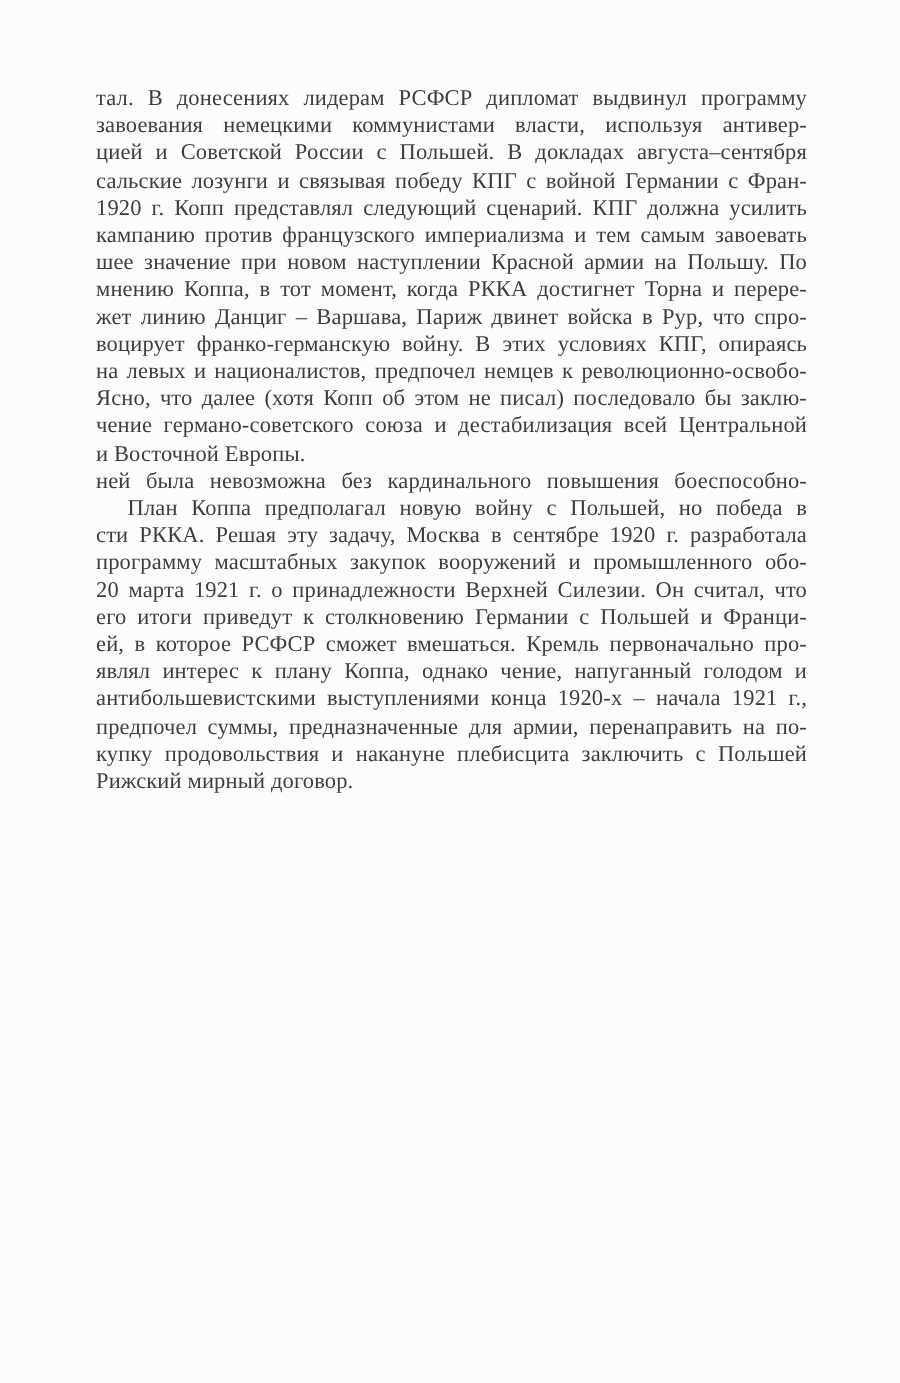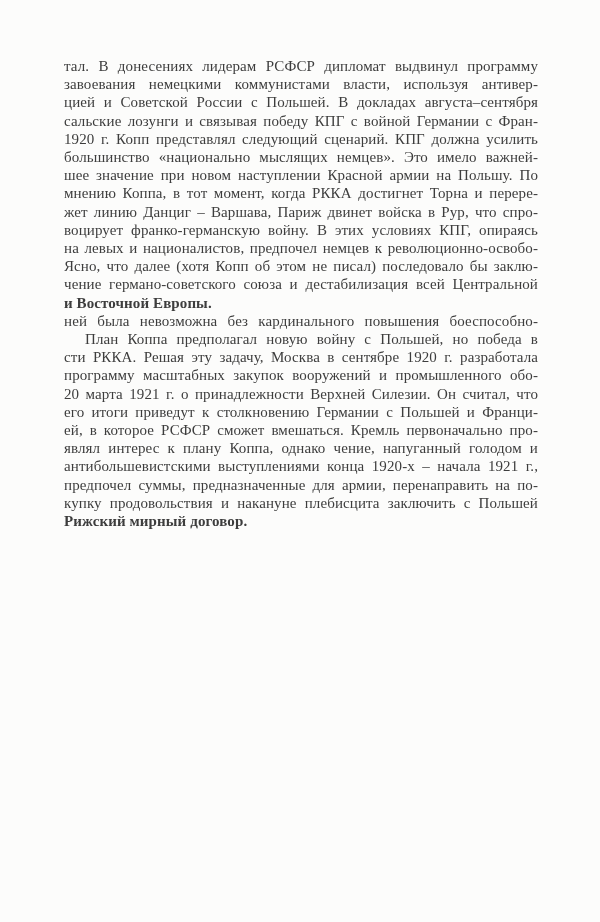--- a/index.html
+++ b/index.html
@@ -27,38 +27,37 @@
   .paragraph {
     margin: 0;
     padding: 0;
   }
   .line {
     text-align: justify;
     text-align-last: justify;
   }
   .line.last {
     text-align-last: left;
-    font-weight: bold;
   }
   .line.indent {
     text-indent: 21px;
   }
 </style>
 </head>
 <body>
 
 <div class="page">
   <div class="page-text">
       <div class="paragraph">
         <div class="line">тал. В донесениях лидерам РСФСР дипломат выдвинул программу</div>
         <div class="line">завоевания немецкими коммунистами власти, используя антивер-</div>
         <div class="line">цией и Советской России с Польшей. В докладах августа–сентября</div>
         <div class="line">сальские лозунги и связывая победу КПГ с войной Германии с Фран-</div>
         <div class="line">1920 г. Копп представлял следующий сценарий. КПГ должна усилить</div>
-        <div class="line">большинство «национально мыслящих немцев». Это имело важней-</div>
+        <div class="line">кампанию против французского империализма и тем самым завоевать</div>
         <div class="line">шее значение при новом наступлении Красной армии на Польшу. По</div>
         <div class="line">мнению Коппа, в тот момент, когда РККА достигнет Торна и перере-</div>
         <div class="line">жет линию Данциг – Варшава, Париж двинет войска в Рур, что спро-</div>
         <div class="line">воцирует франко-германскую войну. В этих условиях КПГ, опираясь</div>
         <div class="line">на левых и националистов, предпочел немцев к революционно-освобо-</div>
         <div class="line">Ясно, что далее (хотя Копп об этом не писал) последовало бы заклю-</div>
         <div class="line">чение германо-советского союза и дестабилизация всей Центральной</div>
         <div class="line last">и Восточной Европы.</div>
       </div>
       <div class="paragraph">

